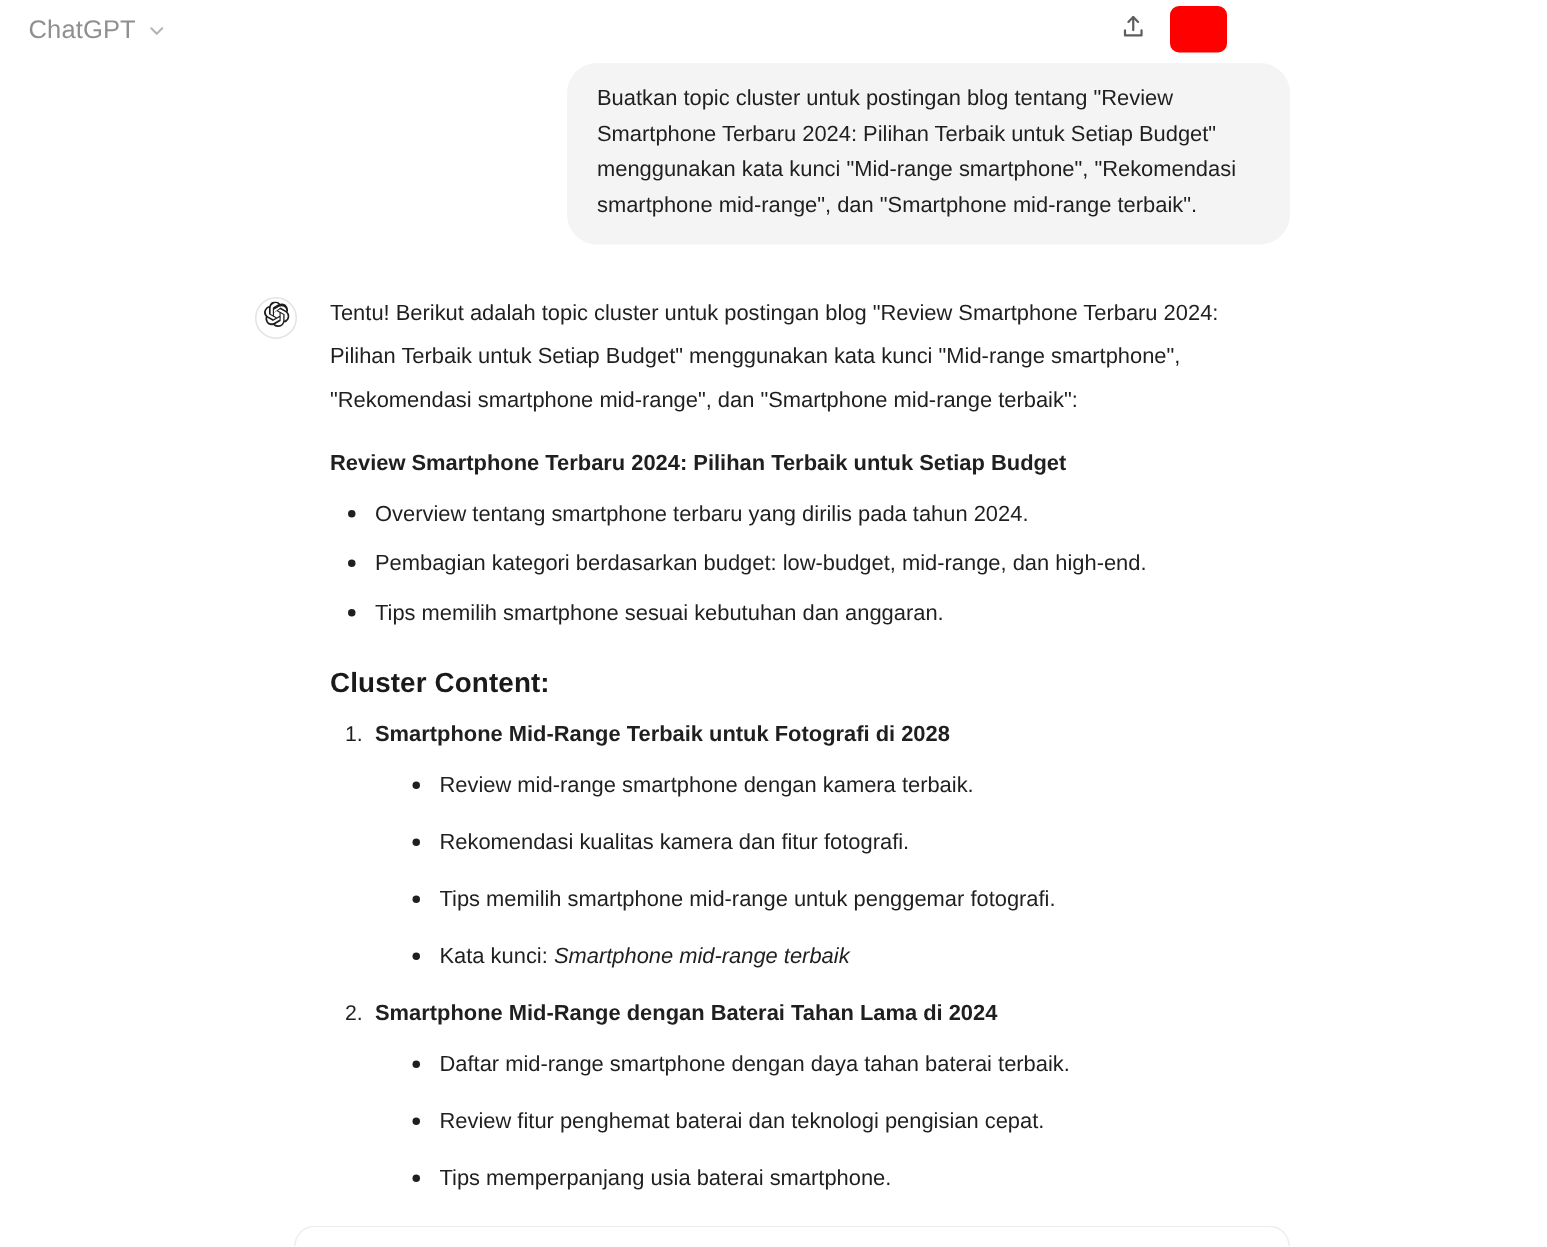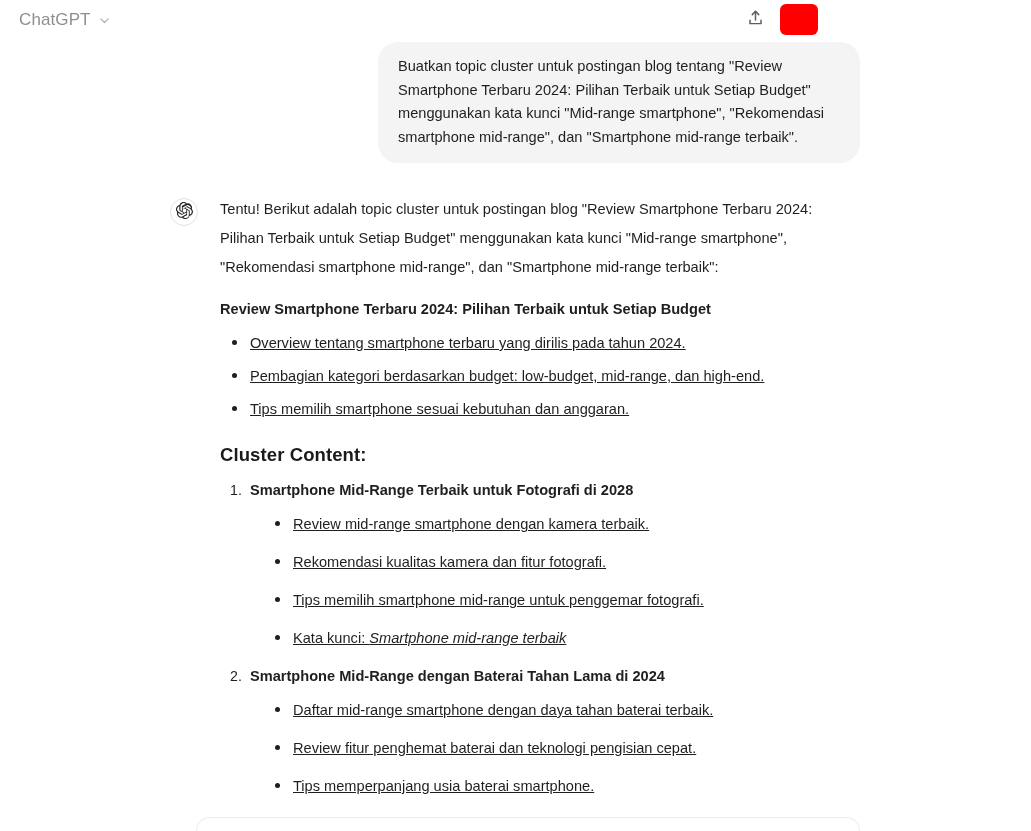--- a/index.html
+++ b/index.html
@@ -139,21 +139,20 @@
     font-size: 14.6px;
     color: #1f1f1f;
     margin: 16px 0 12px 0;
     line-height: 22px;
   }
 
   ul.bullets {
     list-style: none;
     margin: 0;
     padding: 0;
-    text-decoration: underline;
   }
   ul.bullets > li {
     position: relative;
     padding-left: 30px;
     margin-bottom: 11px;
     line-height: 22px;
     font-size: 14.6px;
     color: #1f1f1f;
   }
   ul.bullets > li::before {

